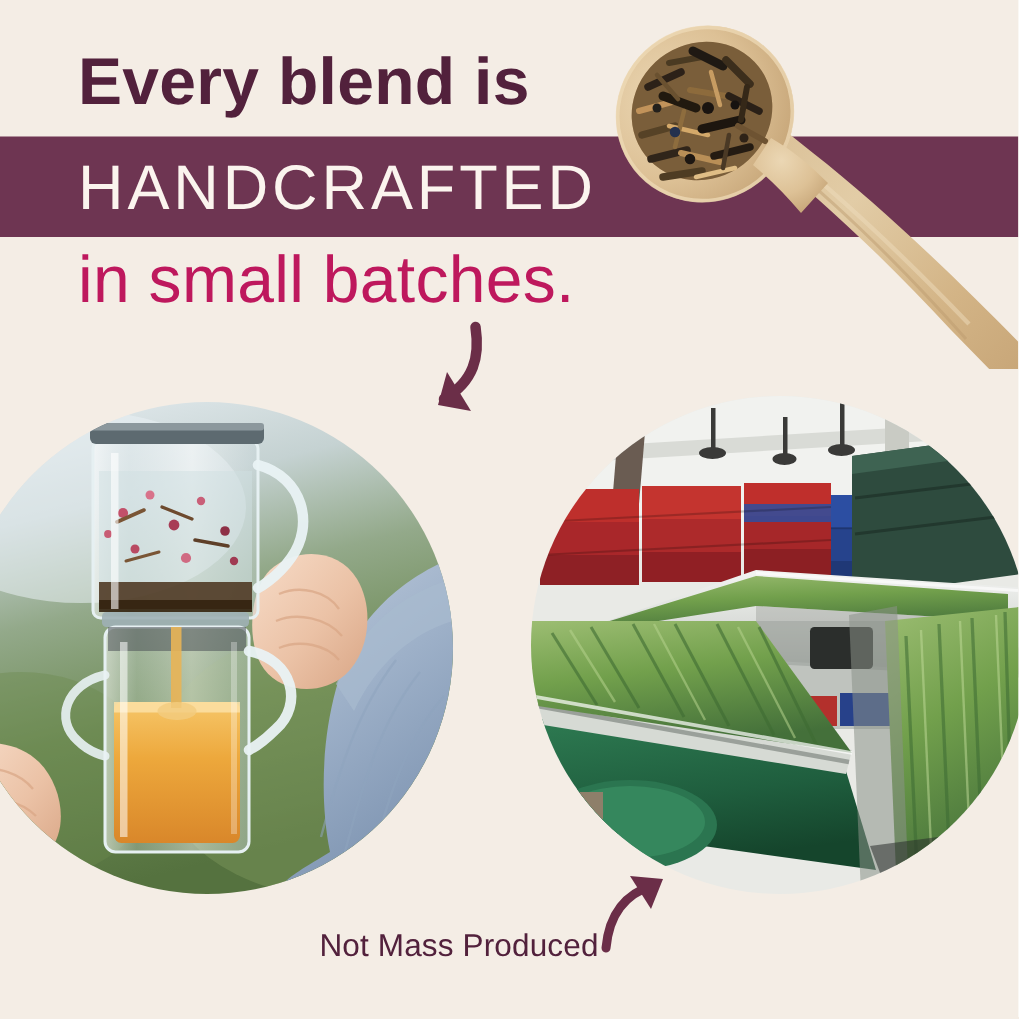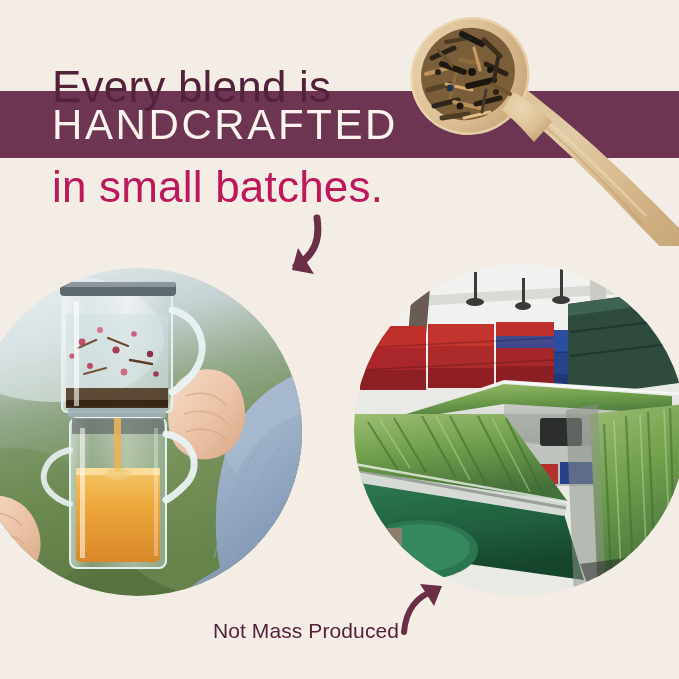--- a/index.html
+++ b/index.html
@@ -17,24 +17,23 @@
   }
 
   
   .headline-line1 {
     position: absolute;
     left: 52px;
     top: 33px;
     font-size: 44px;
     line-height: 1;
     color: #52213C;
-    font-weight: 400;
+    font-weight: 700;
     letter-spacing: 0.2px;
     white-space: nowrap;
-    margin-top: 32px;
   }
   .banner {
     position: absolute;
     left: 0;
     top: 91px;
     width: 679px;
     height: 67px;
     background: #6E3552;
   }
   .headline-line2 {

